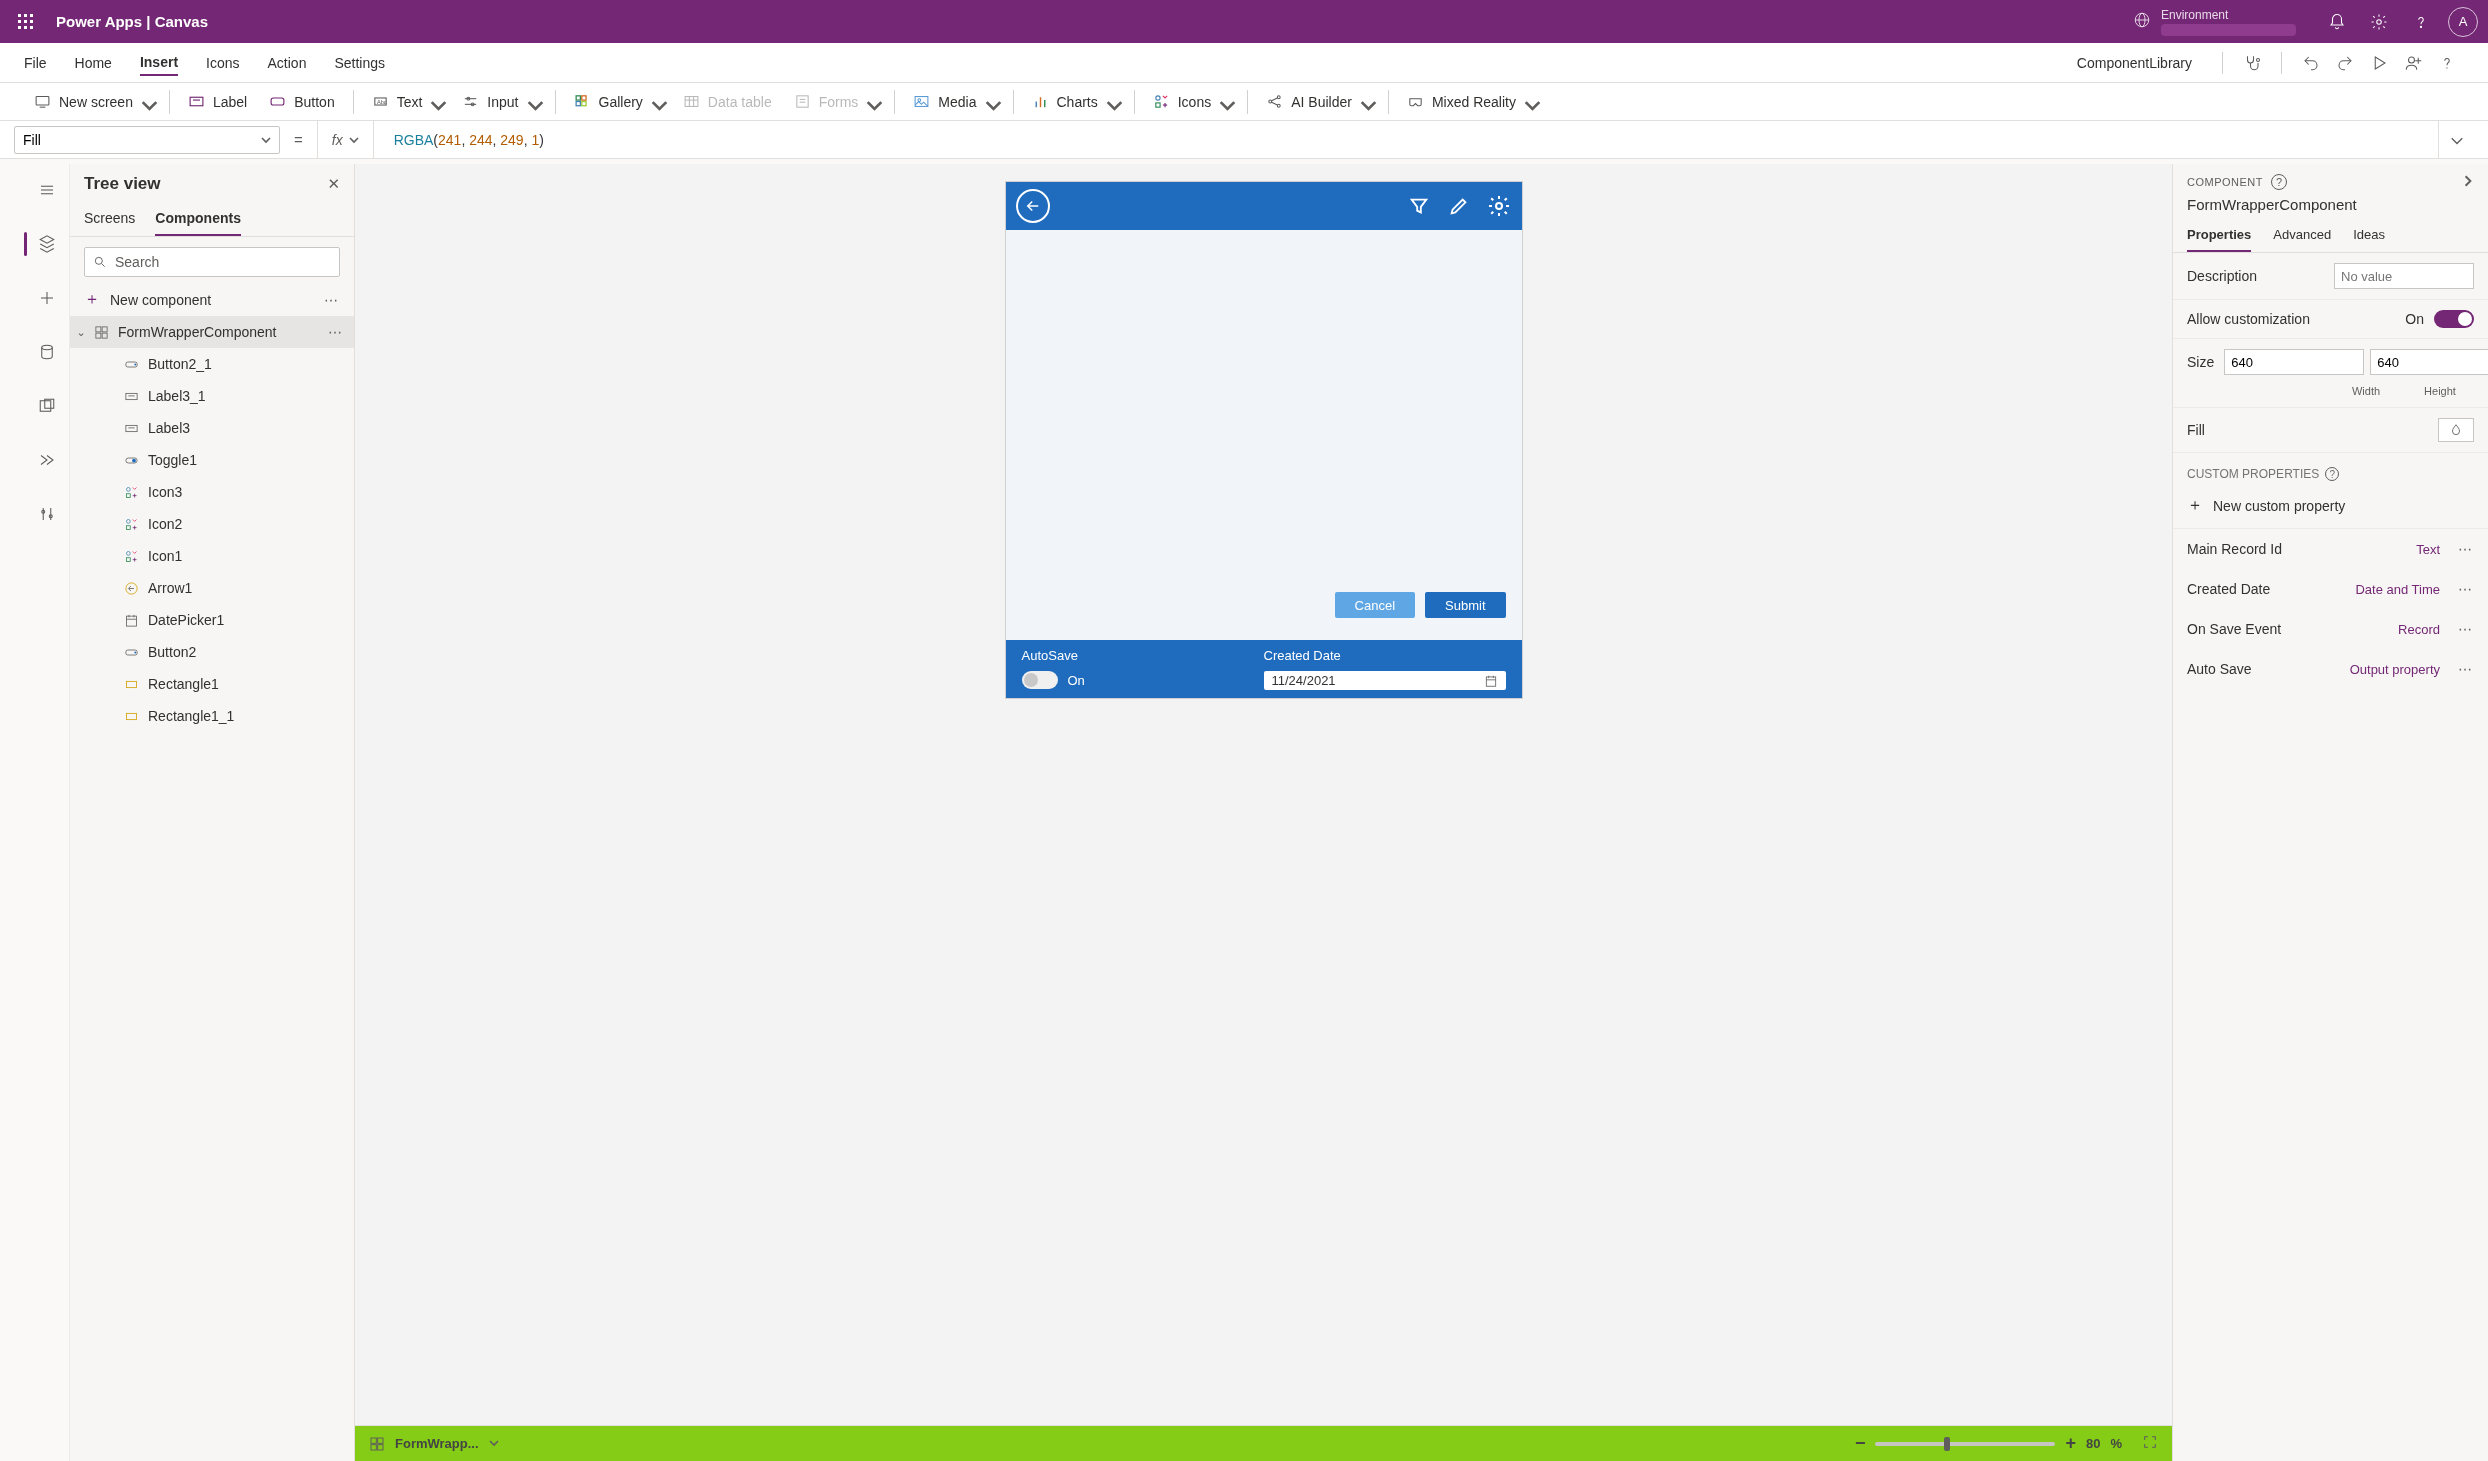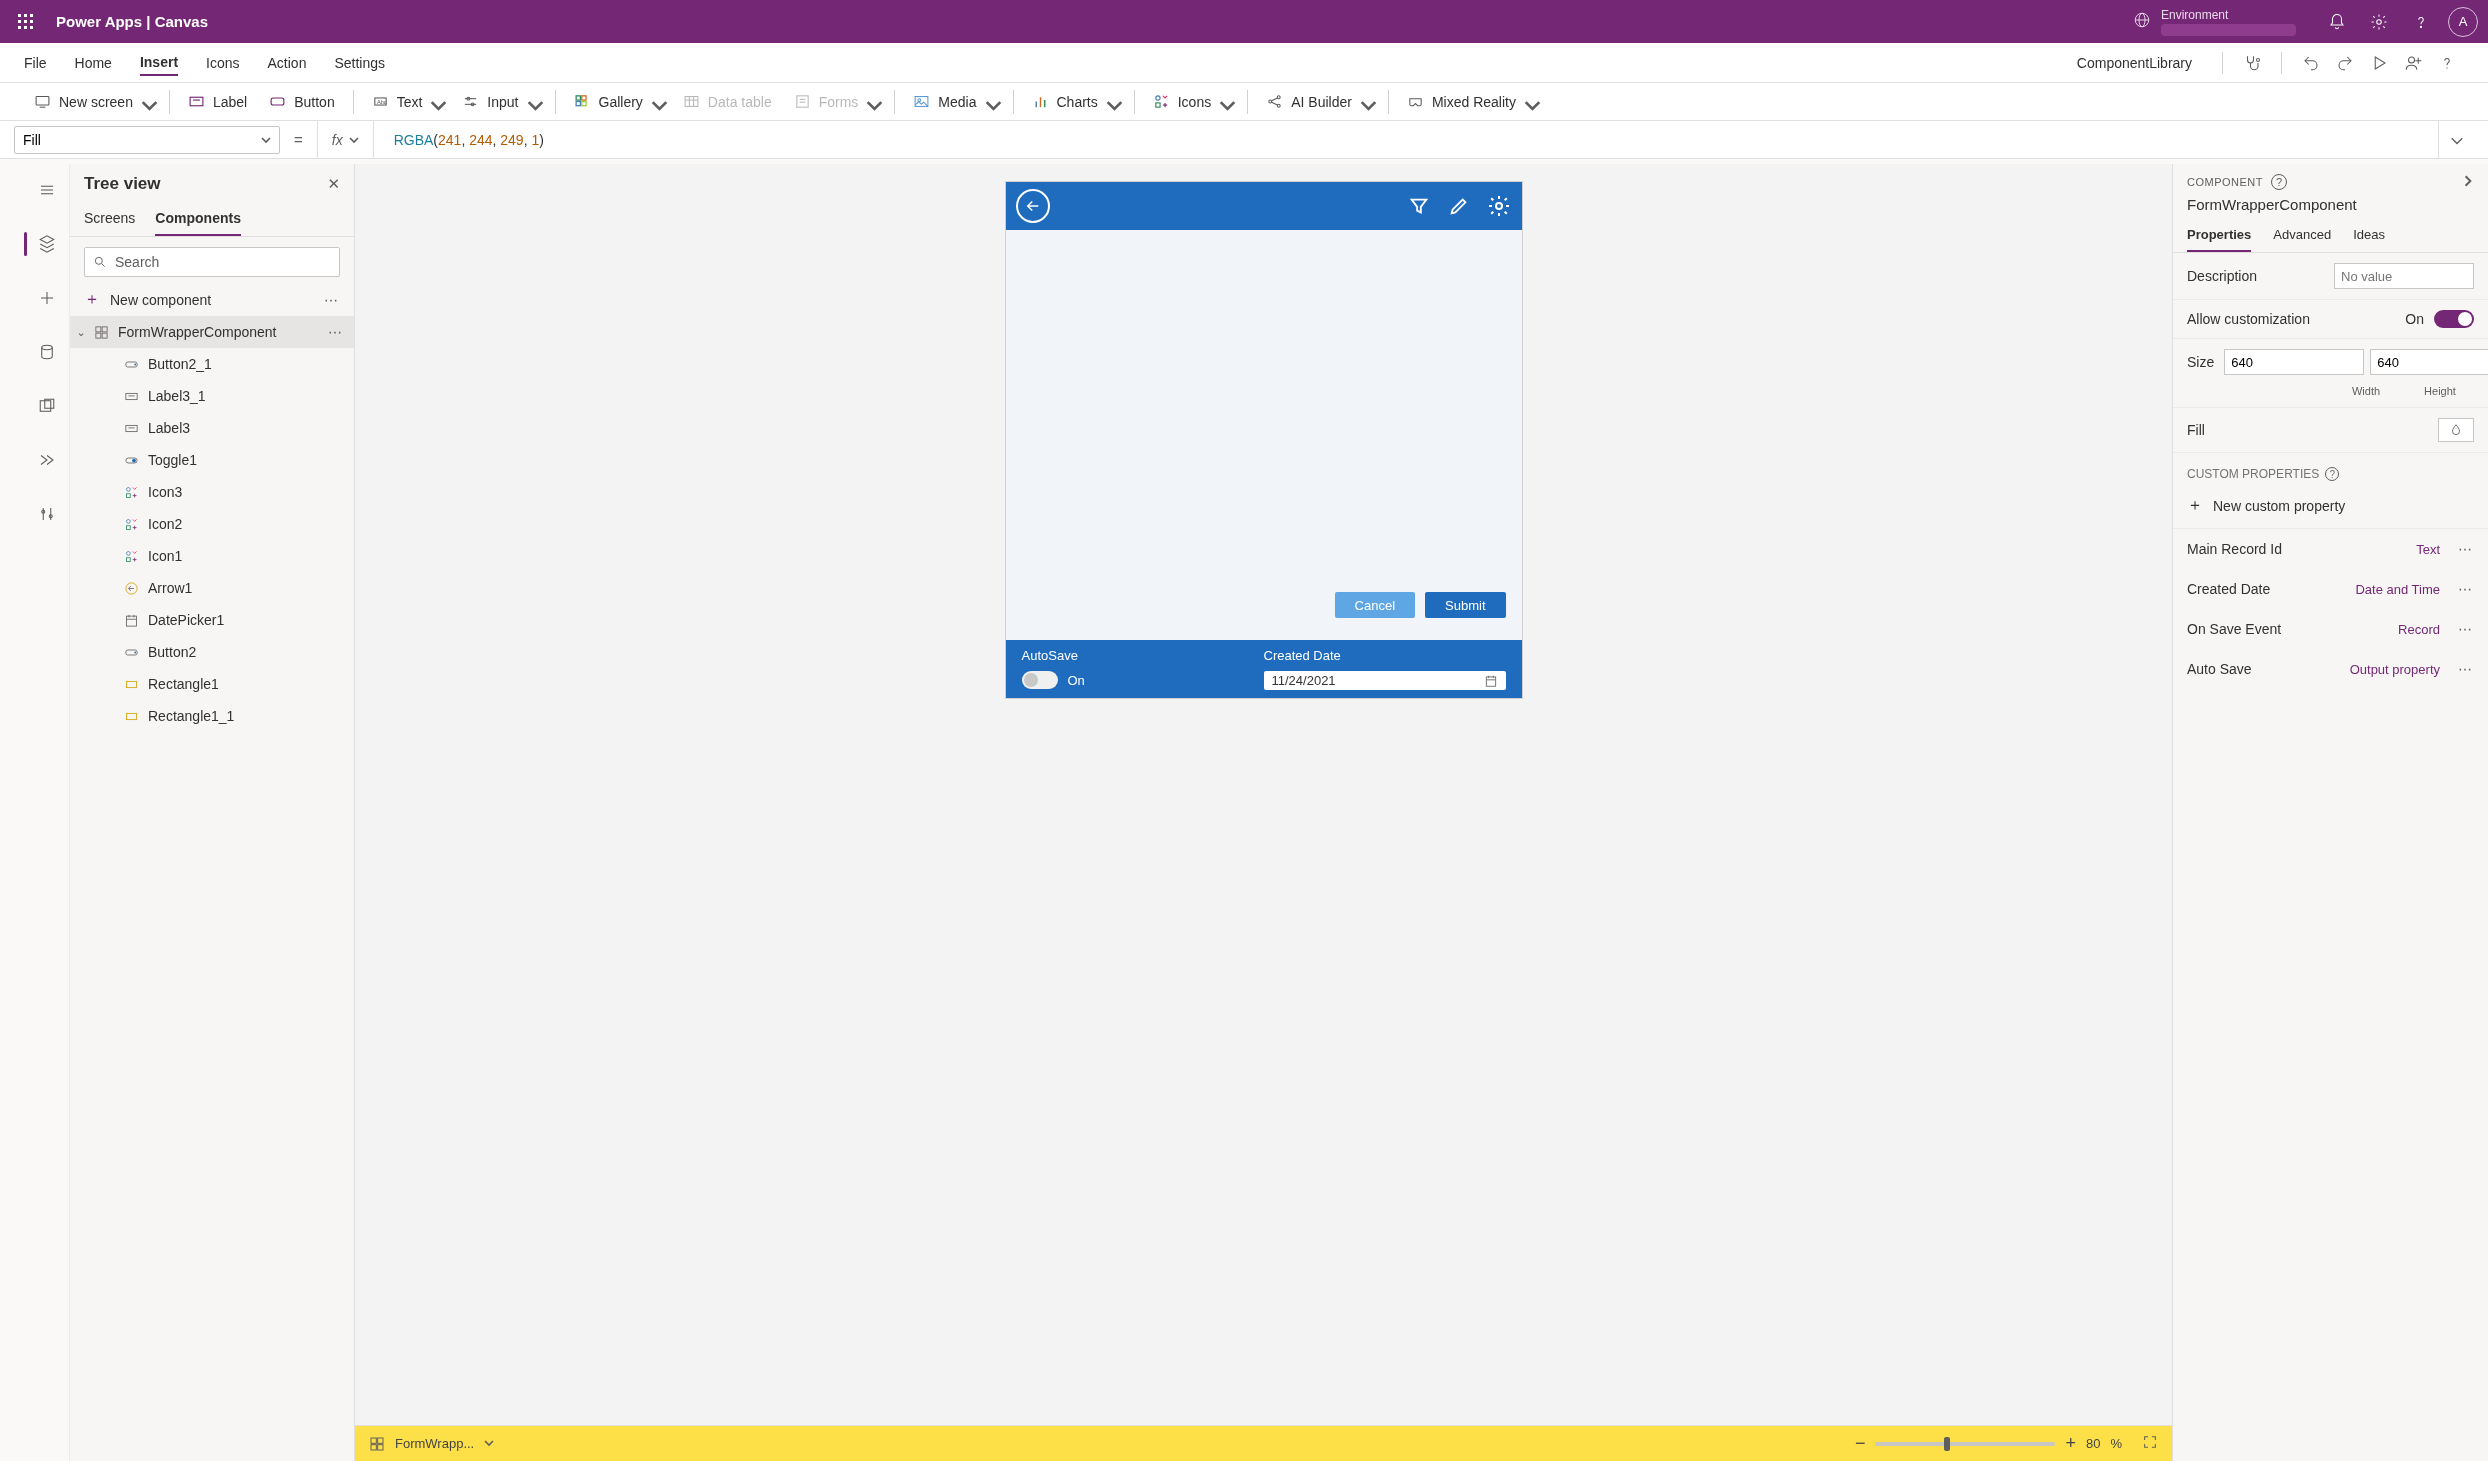--- a/index.html
+++ b/index.html
@@ -116,21 +116,21 @@
 .cv-btn.cancel { background:#5fa6e4; }
 .cv-btn.submit { background:#1f6cbf; }
 .cv-footer { height: 58px; background:#1f6cbf; color:#fff; display:flex; padding: 8px 16px; font-size:13px; }
 .cv-footer .col { flex:1; display:flex; flex-direction:column; gap:8px; }
 .cv-footer .toggle-wrap { display:flex; align-items:center; gap:10px; }
 .cv-footer .toggle { width:36px; height:18px; background:#f0f0f0; border-radius:10px; position:relative; }
 .cv-footer .toggle::after { content:""; position:absolute; left:2px; top:2px; width:14px; height:14px; background:#c8c8c8; border-radius:50%; }
 .cv-footer .datefield { height:28px; background:#fff; color:#333; display:flex; align-items:center; padding:0 8px; border-radius:2px; font-size:13px; justify-content:space-between; }
 
 
-.canvas-status { height:36px; border-top:1px solid #e1dfdd; background:#fde047; display:flex; align-items:center; padding:0 14px; font-size:13px; color:#444; gap:10px; }
+.canvas-status { height:36px; border-top:1px solid #e1dfdd; background:#84cc16; display:flex; align-items:center; padding:0 14px; font-size:13px; color:#444; gap:10px;font-weight:bold; }
 .canvas-status .sp { flex:1; }
 .canvas-status .slider { width:180px; height:4px; background:#c8c6c4; position:relative; border-radius:2px; }
 .canvas-status .slider::after { content:""; position:absolute; left:38%; top:-5px; width:6px; height:14px; background:#605e5c; border-radius:2px; }
 
 
 .props { width: 316px; background:#f7f6f5; border-left:1px solid #e1dfdd; display:flex; flex-direction:column; font-size:14px; color:#323130; overflow:auto; }
 .props .ph { display:flex; align-items:center; padding:10px 14px 4px; gap:8px; }
 .props .ph .lbl { font-size:11px; letter-spacing:0.5px; color:#605e5c; text-transform:uppercase; }
 .props .ph .q { width:16px; height:16px; border:1px solid #605e5c; border-radius:50%; font-size:11px; display:flex; align-items:center; justify-content:center; color:#605e5c; }
 .props .ph .go { margin-left:auto; color:#605e5c; cursor:pointer; }

